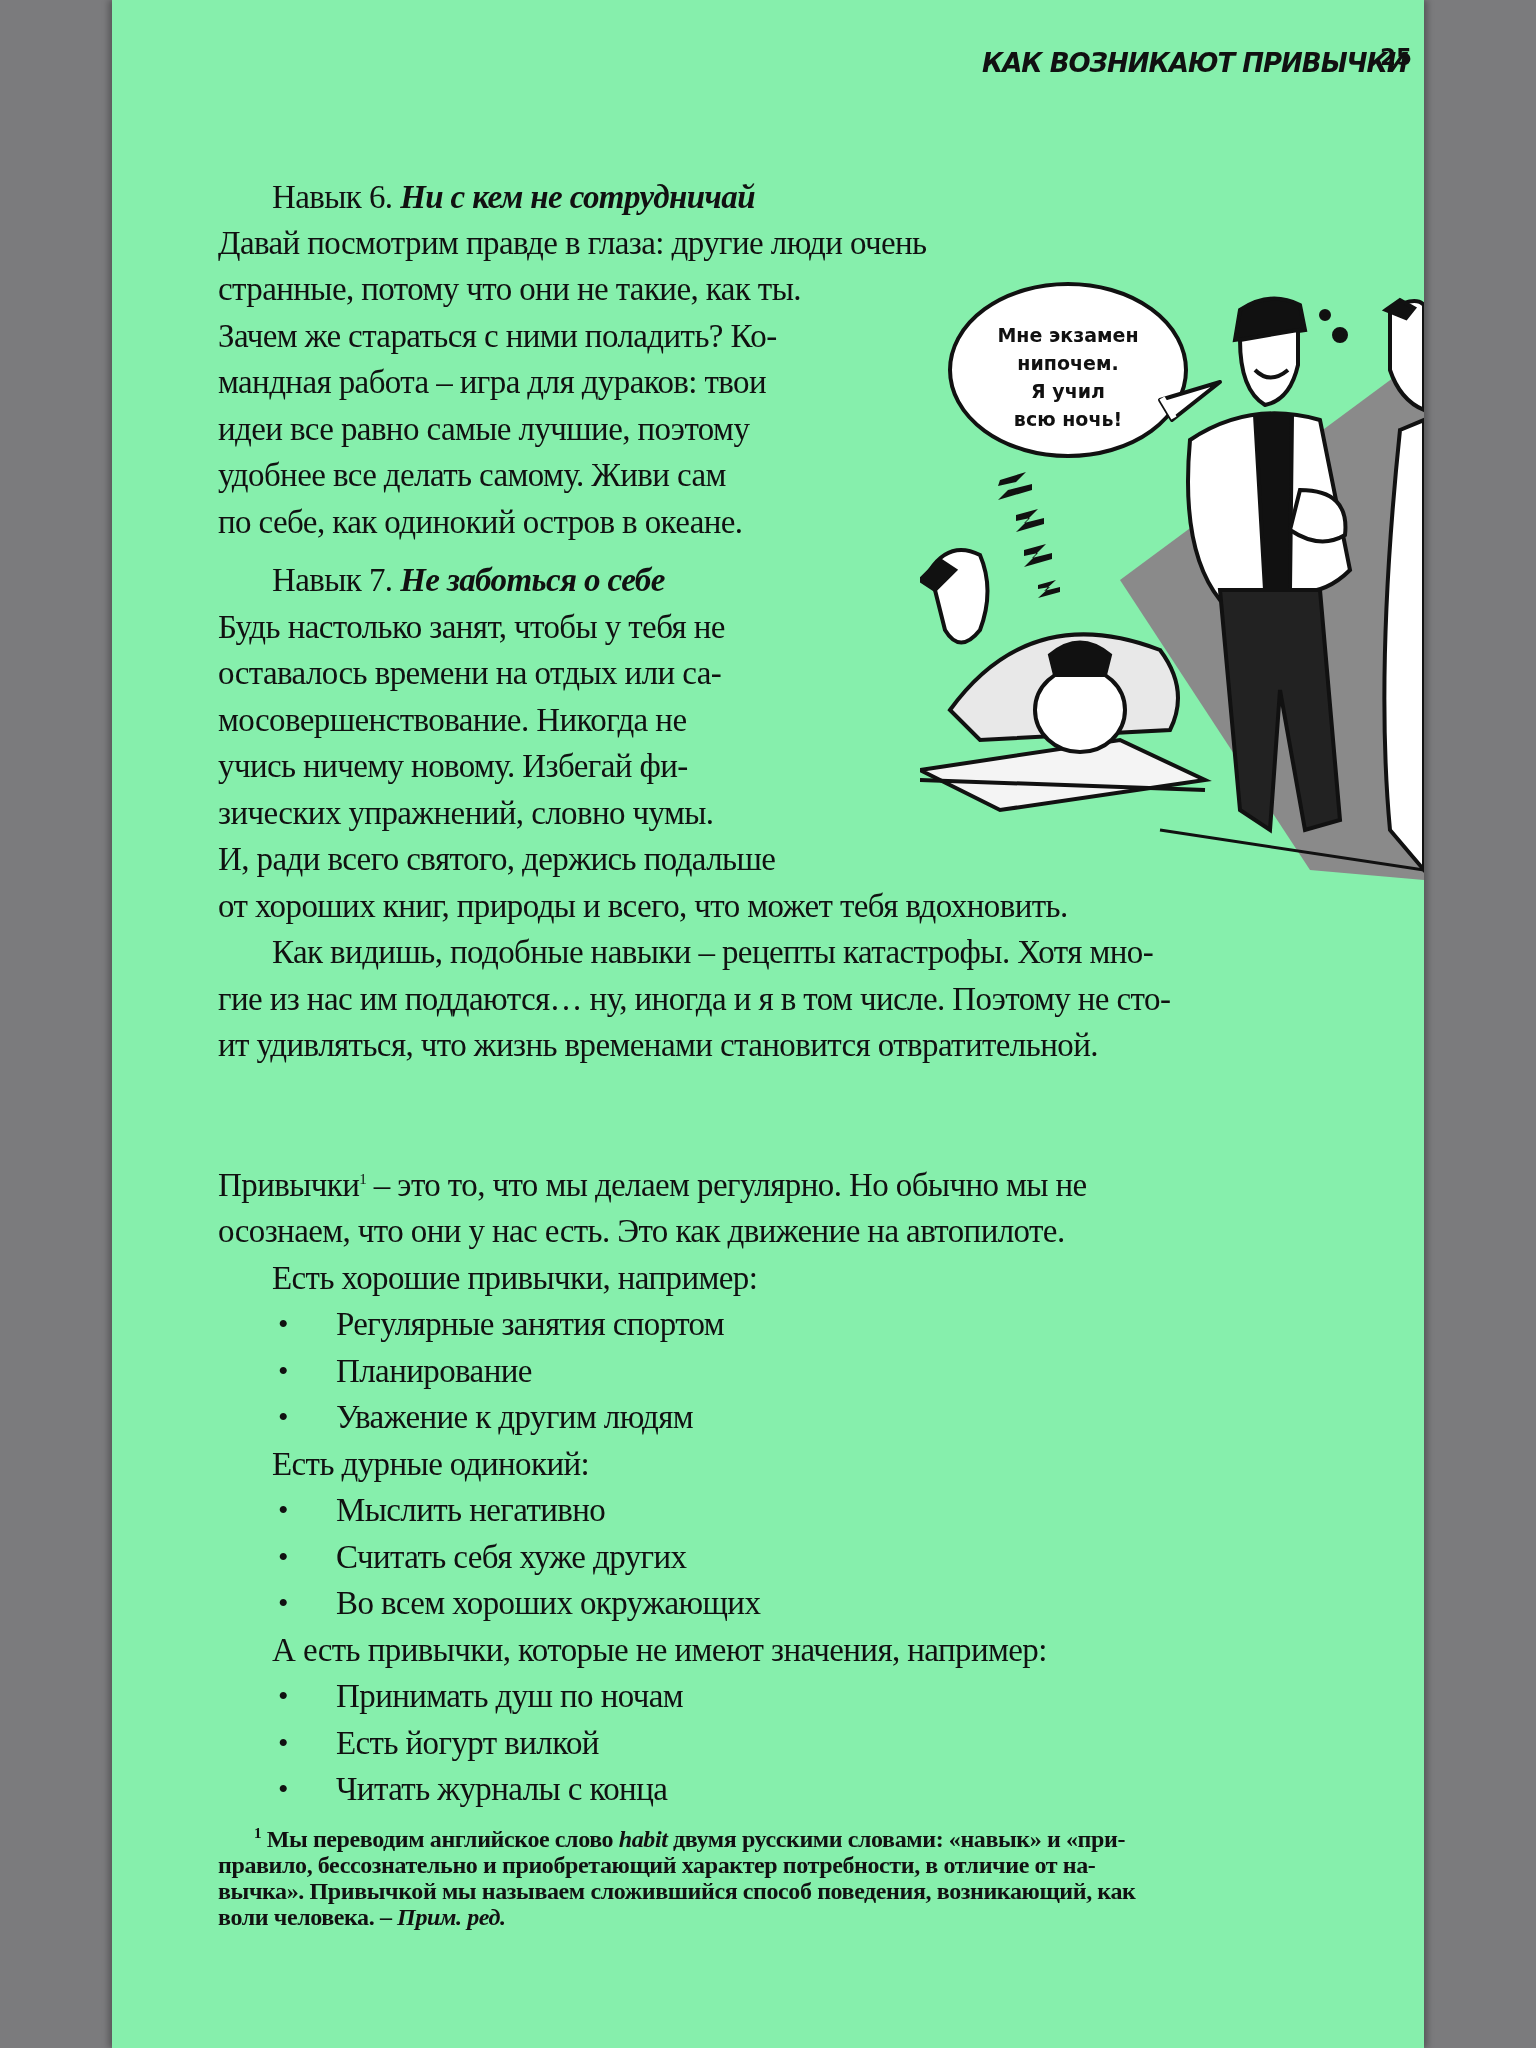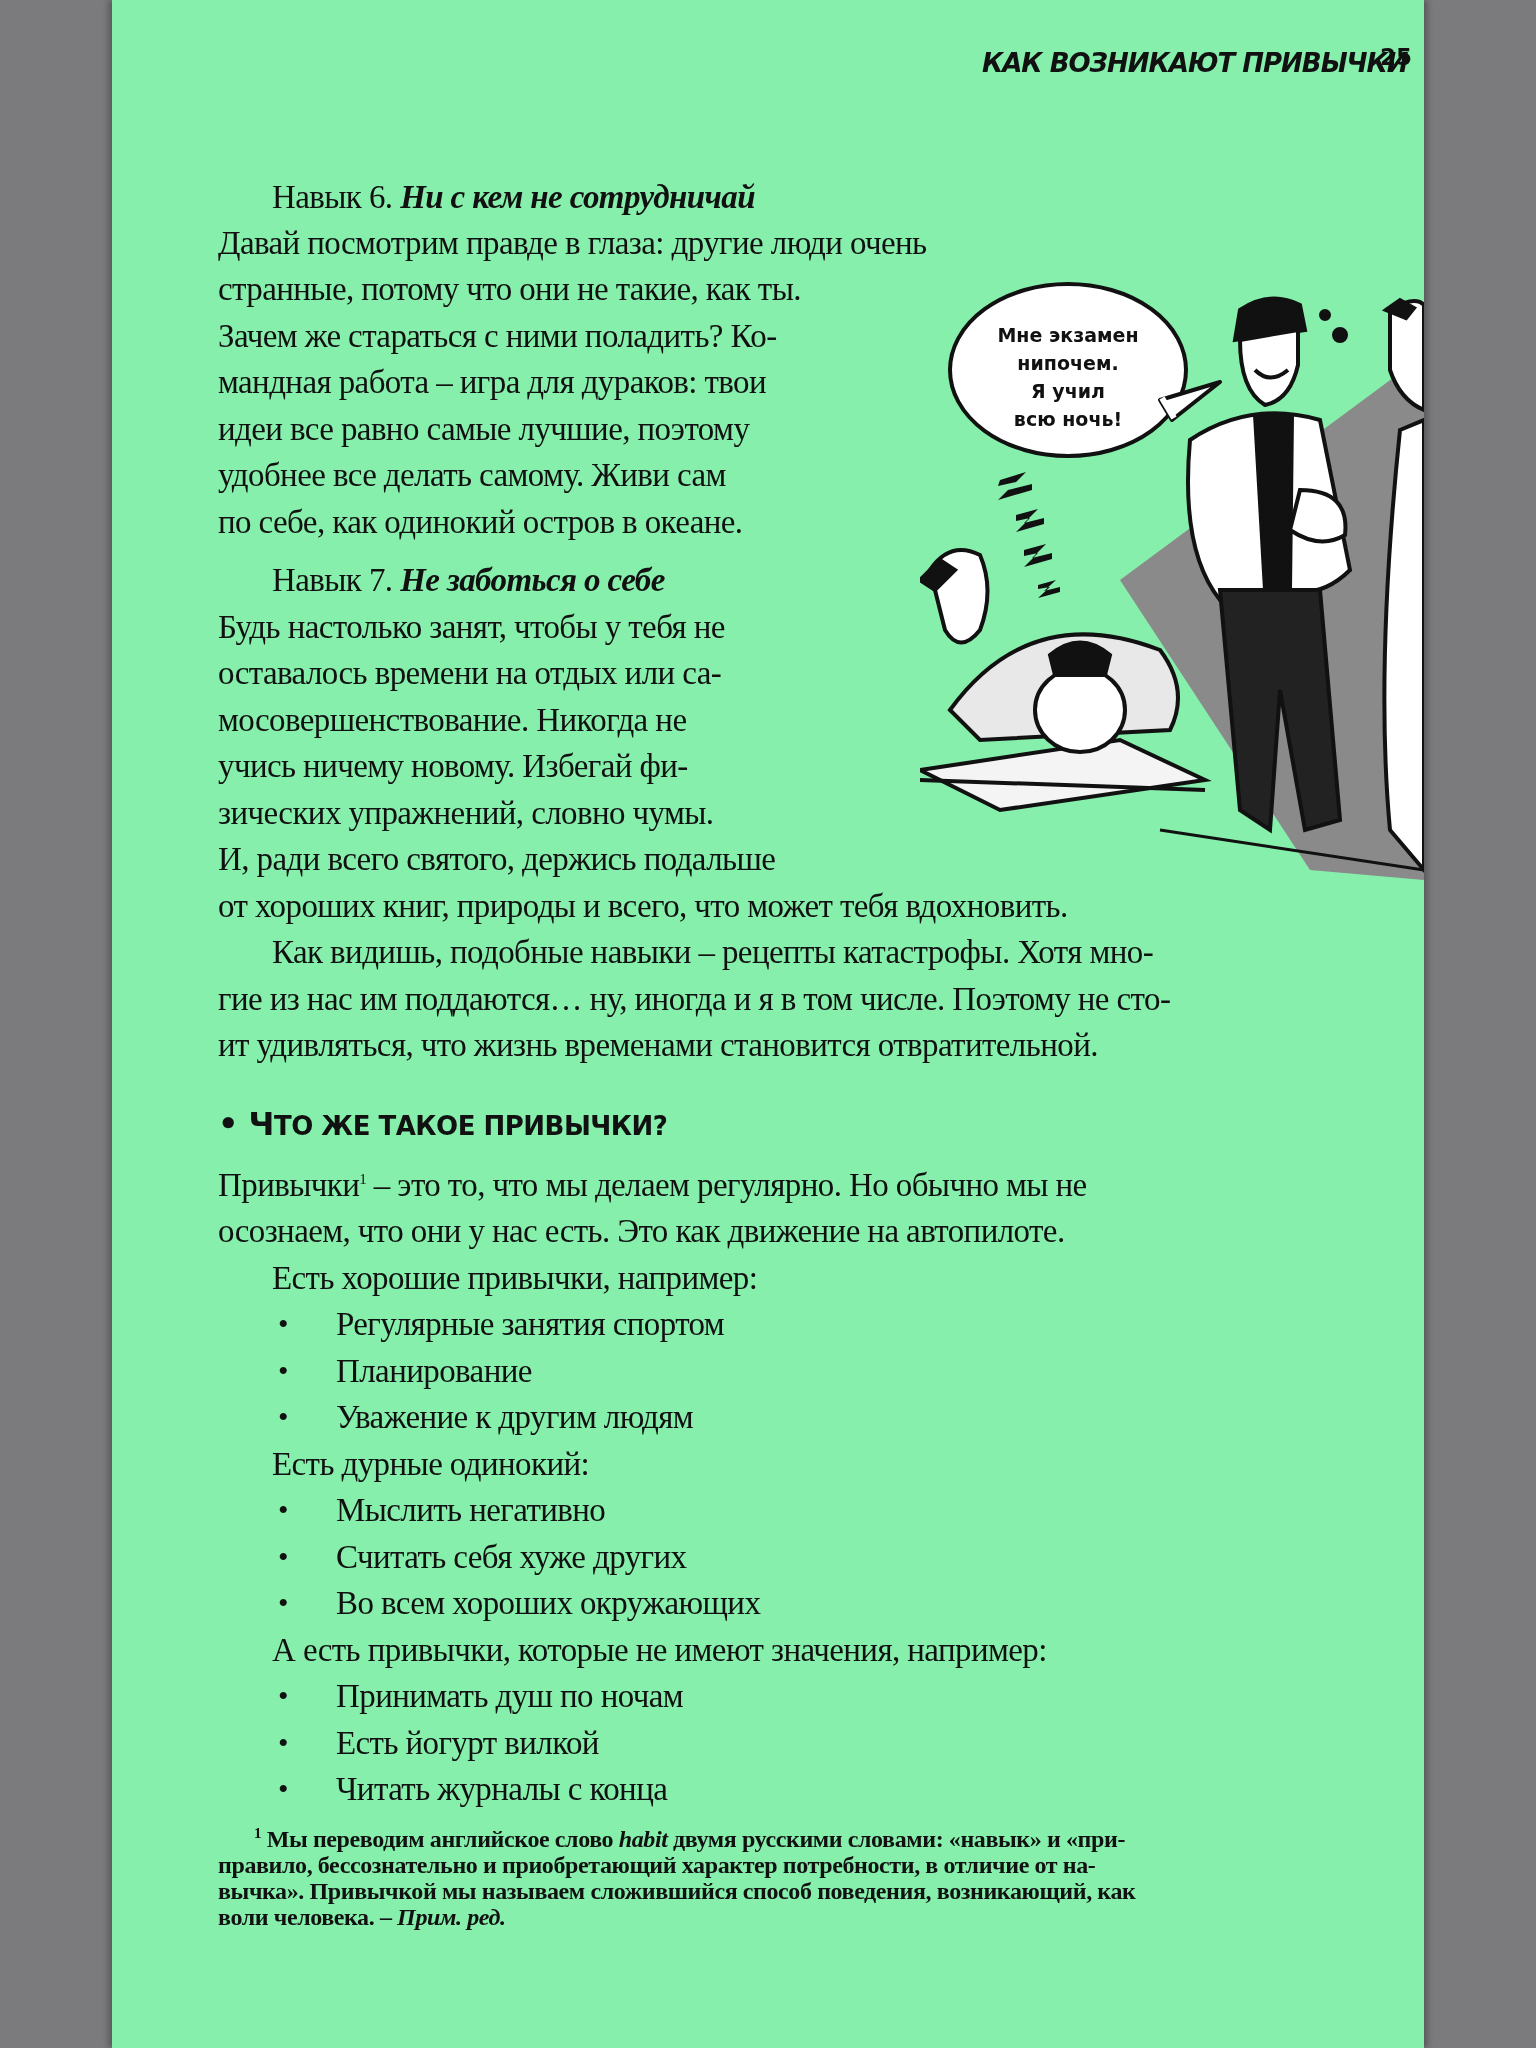--- a/index.html
+++ b/index.html
@@ -144,24 +144,20 @@
 
       <g stroke="#111" stroke-width="4">
         <path d="M470 40 Q495 25 504 35 L504 140 Q480 130 470 100 Z" fill="#fff"></path>
         <path d="M466 40 L480 30 L494 38 L486 48 Z" fill="#111"></path>
         <path d="M480 160 L504 150 L504 600 L470 560 Q455 400 480 160 Z" fill="#fff"></path>
       </g>
       <path d="M240 560 L504 600" stroke="#111" stroke-width="3" fill="none"></path>
     </svg>
   </div>
 
-  <div class="section-heading">
-    <span>•</span>
-    <span>Ч</span><span class="small">ТО ЖЕ ТАКОЕ ПРИВЫЧКИ?</span>
-  </div>
 
   <div class="text">
     <div class="line" style="top:1162px">
       <span>Привычки</span><span class="sup">1</span><span> – это то, что мы делаем регулярно. Но обычно мы не</span>
     </div>
     <div class="line" style="top:1208px">осознаем, что они у нас есть. Это как движение на автопилоте.</div>
     <div class="line indent" style="top:1255px">Есть хорошие привычки, например:</div>
   </div>
 
   <div>

